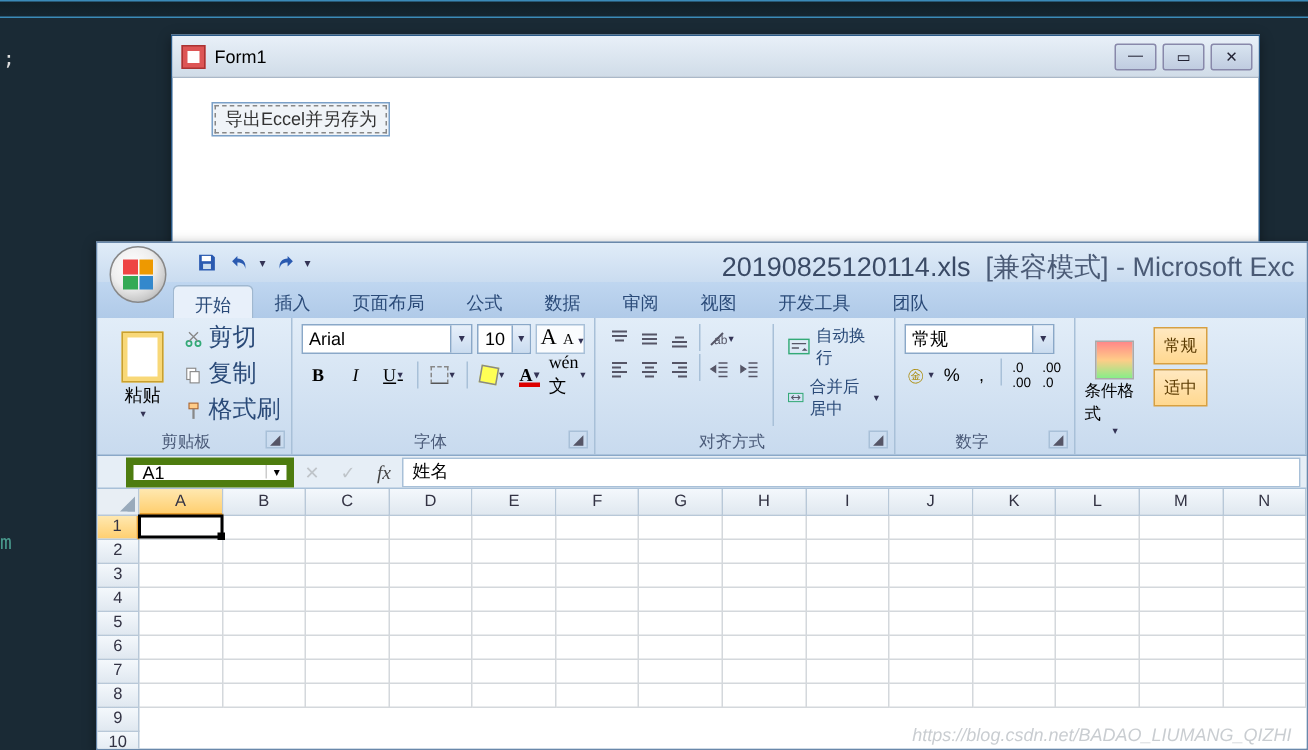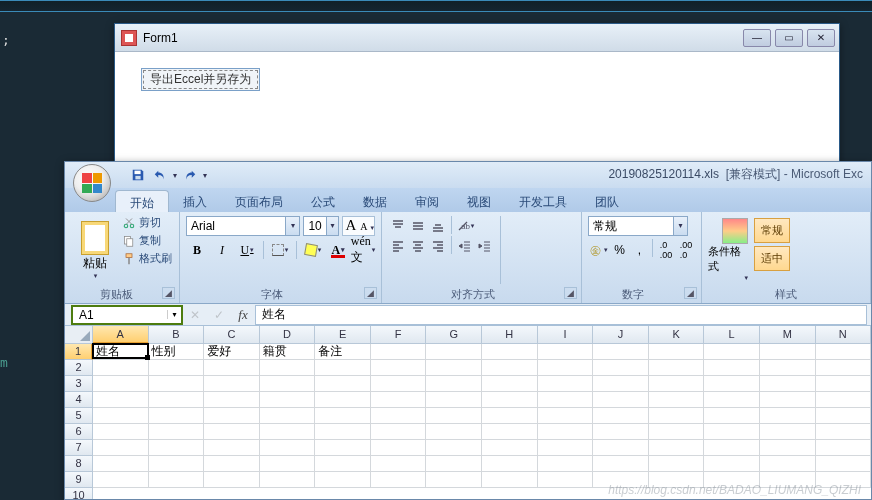--- a/index.html
+++ b/index.html
@@ -68,21 +68,21 @@
     z-index:5;
   }
   .office-btn span:nth-child(1){background:#e44;}
   .office-btn span:nth-child(2){background:#e90;}
   .office-btn span:nth-child(3){background:#3a5;}
   .office-btn span:nth-child(4){background:#38c;}
   .qat-items { display:flex; gap:4px; margin-left:12px; align-items:center; }
   .qat-item { width:18px; height:18px; display:flex; align-items:center; justify-content:center; border-radius:3px; }
   .qat-save svg{width:14px;height:14px;fill:#2a5ab0;}
   .qat-arrow { font-size:8px; color:#335; }
-  .excel-title { position:absolute; right:8px; top:4px; color:#4a5a75; font-size:12px; white-space:nowrap; }
+  .excel-title { position:absolute; right:8px; top:4px; color:#4a5a75; font-size:18px; white-space:nowrap; }
   .excel-title b { color:#3a4a65; font-weight:normal; }
 
   
   .ribbon-tabs {
     height:24px; background:linear-gradient(#bfd6f0,#b0cae8);
     display:flex; padding-left:50px; position:relative;text-align:right;
   }
   .tab {
     padding:4px 14px 0; color:#2a4a78; margin-top:2px;
     border-top-left-radius:4px; border-top-right-radius:4px;
@@ -105,21 +105,21 @@
   }
   .group-label .dialog { float:right; font-size:9px; color:#556; border:1px solid #a8c0d8; padding:0 2px; margin-left:4px;}
   .group-body { display:flex; flex:1; }
   .big-btn {
     width:40px; display:flex; flex-direction:column; align-items:center;
     justify-content:center; padding:2px; border-radius:3px;
   }
   .clipboard-icon { width:28px; height:34px; background:#f8d878; border:1px solid #c8a030; position:relative; }
   .clipboard-icon::before{content:"";position:absolute;left:3px;top:3px;right:3px;bottom:3px;background:#fff;}
   .small-rows { display:flex; flex-direction:column; gap:1px; padding-left:4px;}
-  .small-btn { display:flex; align-items:center; gap:3px; padding:1px 3px; color:#2a4a78; font-size:11px;}
+  .small-btn { display:flex; align-items:center; gap:3px; padding:1px 3px; color:#2a4a78; font-size:16px;}
   .mini-icon { width:14px; height:14px; display:flex; align-items:center; justify-content:center;}
   .scissors svg, .brush svg, .copies svg { width:12px;height:12px; }
 
   .font-group .row { display:flex; align-items:center; gap:3px; margin-bottom:3px;}
   .combo { background:#fff; border:1px solid #8aa8c8; height:20px; display:flex; align-items:center;}
   .combo .val { padding:0 4px; flex:1; }
   .combo .drop { width:14px; background:linear-gradient(#e8f0fa,#cadcf0); border-left:1px solid #8aa8c8; text-align:center; font-size:8px; color:#335; line-height:18px;}
   .font-name { width:120px; }
   .font-size { width:36px; }
   .aA-big, .aA-small { font-family:"Times New Roman",serif; padding:0 2px;}
@@ -136,30 +136,30 @@
   .cbdrop{font-size:7px;margin-left:1px;color:#335;}
 
   .align-group .row{display:flex;gap:0;margin-bottom:0;}
   .align-btn{width:20px;height:20px;display:flex;align-items:center;justify-content:center;}
   .align-btn svg{width:14px;height:14px;}
   .wrap-btn,.merge-btn{display:flex;align-items:center;gap:4px;padding:2px 6px;color:#2a4a78;font-size:11px;}
 
   .number-group .combo{width:100px;}
   .number-row2{display:flex;gap:2px;margin-top:3px;}
 
-  .styles-group .big-btn{width:44px;align-items:flex-end;}
+  .styles-group .big-btn{width:44px;}
   .style-icon{width:26px;height:26px;}
   .condfmt{background:linear-gradient(#f88,#fc8 50%,#8e8);border:1px solid #aaa;}
   .fmttable{display:grid;grid-template:1fr 1fr/1fr 1fr;gap:1px;background:#77a;padding:1px;}
   .fmttable span{background:#d8e4f8;}
   .styletag{background:linear-gradient(#ffe8c0,#ffd890);border:1px solid #d8a040;padding:4px 6px;font-size:11px;color:#5a3a00;}
 
   
   .formula-row{height:22px;background:#e6eef6;border-bottom:1px solid #a8c0d8;display:flex;align-items:center;}
-  .name-box{width:112px;height:20px;background:#fff;border:2px solid #4d7c0f;margin-left:6px;display:flex;align-items:center;}
+  .name-box{width:112px;height:20px;background:#fff;border:5px solid #4d7c0f;margin-left:19px;display:flex;align-items:center;}
   .name-box .val{flex:1;padding:0 6px;font-size:12px;}
   .name-box .drop{width:14px;text-align:center;font-size:8px;border-left:1px solid #ccc;}
   .fb-btn{width:20px;height:20px;display:flex;align-items:center;justify-content:center;color:#777;margin:0 2px;}
   .fx{font-style:italic;font-family:"Times New Roman";color:#444;font-size:13px;}
   .formula-input{flex:1;height:20px;background:#fff;border:1px solid #a8c0d8;padding:0 6px;font-size:12px;margin-right:4px;}
 
   
   .grid{position:relative;background:#fff;height:173px;overflow:hidden;}
   .sel-all{position:absolute;left:0;top:0;width:28px;height:18px;background:#e8eef4;border-right:1px solid #b8c8d8;border-bottom:1px solid #b8c8d8;}
   .sel-all::after{content:"";position:absolute;right:2px;bottom:2px;border:5px solid transparent;border-right-color:#9ab;border-bottom-color:#9ab;}
@@ -381,20 +381,38 @@
                 </svg>
               </div>
             <div class="align-btn">
                 <svg viewBox="0 0 14 14">
                   <path d="M6 3h6M6 6h6M6 9h6M6 12h6M1 5l3 2-3 2z" stroke="#556" fill="#556" stroke-width="1"></path>
                 </svg>
               </div>
           </div>
         </div>
         <div style="width:1px;background:#a8c0d8;margin:2px 3px;"></div>
+        <div>
+          <div class="wrap-btn">
+            <svg width="16" height="16" viewBox="0 0 16 16">
+                <rect x="1" y="3" width="14" height="10" fill="none" stroke="#3a7"></rect>
+                <path d="M3 6h10M3 9h5" stroke="#556"></path>
+                <path d="M12 9l-2 2h4z" fill="#556"></path>
+              </svg>
+            <span>自动换行</span>
+          </div>
+          <div class="merge-btn">
+            <svg width="16" height="16" viewBox="0 0 16 16">
+                <rect x="1" y="4" width="14" height="8" fill="none" stroke="#3a7"></rect>
+                <path d="M4 8h8M6 6l-2 2 2 2M10 6l2 2-2 2" stroke="#556" fill="none"></path>
+              </svg>
+            <span>合并后居中</span>
+              <span class="cbdrop">▾</span>
+          </div>
+        </div>
       </div>
       <div class="group-label"><span>对齐方式</span><span class="dialog">◢</span></div>
     </div>
 
     <div class="group number-group" style="width:120px;">
       <div style="padding:2px;">
         <div class="combo">
           <span class="val">常规</span>
           <span class="drop">▾</span>
         </div>
@@ -424,21 +442,20 @@
         <div class="big-btn">
           <div class="style-icon condfmt"></div>
           <span style="font-size:11px;">条件格式</span>
             <span class="cbdrop">▾</span>
         </div>
         <div style="display:flex;flex-direction:column;gap:3px;padding:4px 0 0 4px;">
           <div class="styletag">常规</div>
           <div class="styletag">适中</div>
         </div>
       </div>
-      <div class="group-label"><span>样式</span></div>
     </div>
   </div>
 
   <div class="formula-row">
     <div class="name-box">
       <span class="val">A1</span>
       <span class="drop">▾</span>
     </div>
     <div class="fb-btn" style="opacity:.35;">✕</div>
     <div class="fb-btn" style="opacity:.35;">✓</div>
@@ -471,36 +488,20 @@
         <div class="rh">4</div>
         <div class="rh">5</div>
         <div class="rh">6</div>
         <div class="rh">7</div>
         <div class="rh">8</div>
         <div class="rh">9</div>
         <div class="rh">10</div>
       </div>
     <div class="cells" id="cells">
         <div class="cell-row">
-          <div class="cell">姓名</div>
-          <div class="cell">性别</div>
-          <div class="cell">爱好</div>
-          <div class="cell">籍贯</div>
-          <div class="cell">备注</div>
-          <div class="cell"></div>
-          <div class="cell"></div>
-          <div class="cell"></div>
-          <div class="cell"></div>
-          <div class="cell"></div>
-          <div class="cell"></div>
-          <div class="cell"></div>
-          <div class="cell"></div>
-          <div class="cell"></div>
-        </div>
-        <div class="cell-row">
           <div class="cell"></div>
           <div class="cell"></div>
           <div class="cell"></div>
           <div class="cell"></div>
           <div class="cell"></div>
           <div class="cell"></div>
           <div class="cell"></div>
           <div class="cell"></div>
           <div class="cell"></div>
           <div class="cell"></div>

